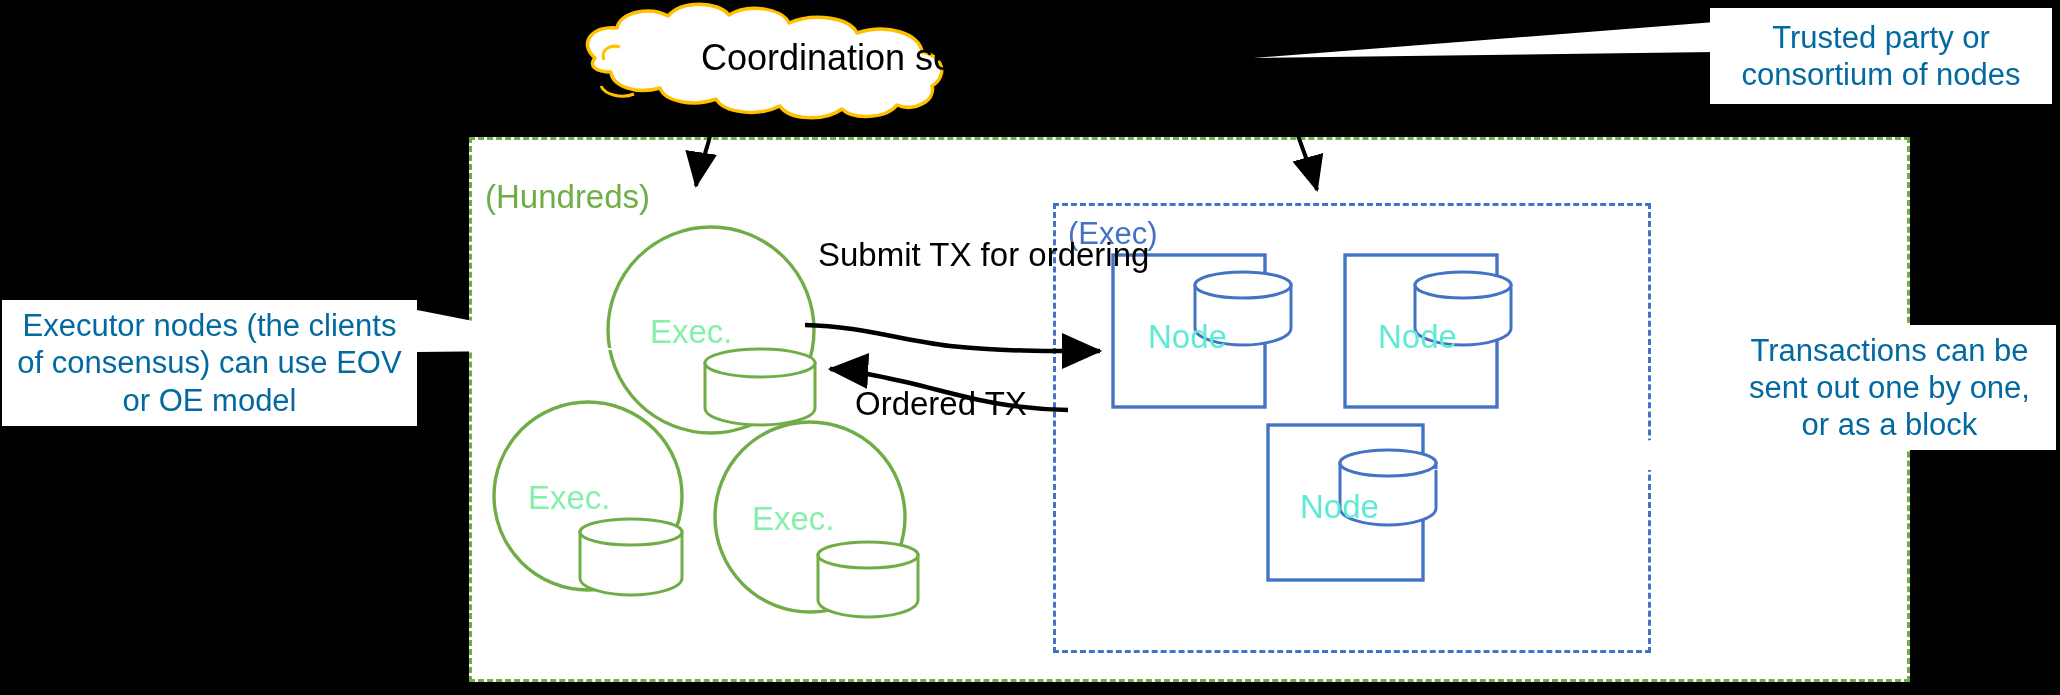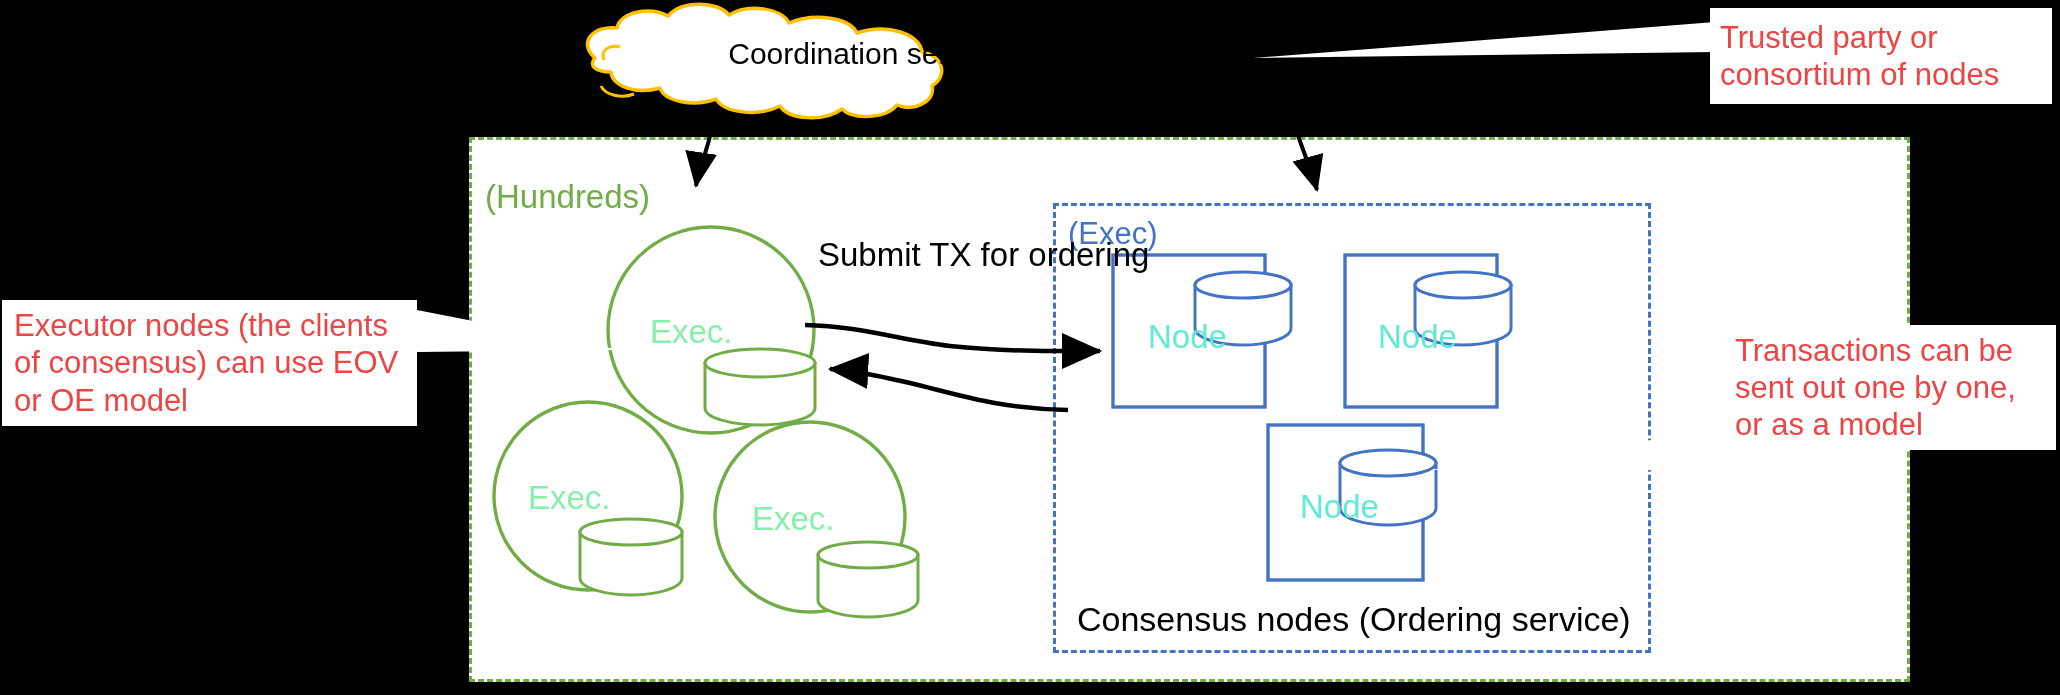--- a/index.html
+++ b/index.html
@@ -5,23 +5,23 @@
   html,body{margin:0;padding:0;background:#000;}
   #stage{
     position:relative;
     width:2060px;height:695px;
     background:#000000;
     font-family:"Liberation Sans", sans-serif;
     overflow:hidden;
   }
   #stage svg.layer{position:absolute;left:0;top:0;width:2060px;height:695px;}
   .callout{
-    position:absolute;background:#ffffff;color:#ef4444;
+    position:absolute;background:#ffffff;color:#0369a1;
     display:flex;align-items:center;justify-content:center;
-    text-align:left;line-height:1.2;
+    text-align:center;line-height:1.2;
   }
   
   #pb-panel{
     position:absolute;left:469px;top:137px;width:1441px;height:545px;
     background:#ffffff;
     border:3px dashed #70AD47;
     box-sizing:border-box;
   }
   
   #cons-panel{
@@ -35,21 +35,21 @@
 
   .exec-label{position:absolute;font-size:33px;color:#86efac;}
   .node-label{position:absolute;font-size:33px;color:#5eead4;}
 
   .caption{position:absolute;font-size:34px;color:#000;}
 
   .arrow-label{position:absolute;font-size:33px;color:#000;line-height:1.25;text-align:right;}
 
   .cloud-text{
     position:absolute;left:700px;top:36px;width:330px;
-    text-align:center;font-size:30px;color:#000;line-height:1.22;
+    text-align:center;font-size:36px;color:#000;line-height:1.22;
   }
 
   
   #callout-tr{left:1710px;top:8px;width:342px;height:96px;font-size:31px;padding:0 10px;box-sizing:border-box;}
   #callout-l {left:2px;top:300px;width:415px;height:126px;font-size:31px;padding:8px 12px;box-sizing:border-box;}
   #callout-r {left:1723px;top:325px;width:333px;height:125px;font-size:31px;padding:0 12px;box-sizing:border-box;}
 </style>
 </head>
 <body>
 
@@ -159,25 +159,25 @@
   <div class="exec-label" style="left:650px;top:313px;">Exec.</div>
   <div class="exec-label" style="left:528px;top:479px;">Exec.</div>
   <div class="exec-label" style="left:752px;top:500px;">Exec.</div>
 
   <div class="node-label" style="left:1148px;top:318px;">Node</div>
   <div class="node-label" style="left:1378px;top:318px;">Node</div>
   <div class="node-label" style="left:1300px;top:488px;">Node</div>
 
   <div class="arrow-label" style="left:818px;top:234px;">Submit TX for
 ordering</div>
+  <div class="arrow-label" style="left:855px;top:383px;">Ordered TX</div>
 
-  <div class="caption" style="left:1077px;top:600px;">Consensus nodes (Ordering service)</div>
 
   <div class="callout" id="callout-tr">Trusted party or
 consortium of nodes</div>
   <div class="callout" id="callout-l">Executor nodes (the
 clients of consensus) can
 use EOV or OE model</div>
   <div class="callout" id="callout-r">Transactions can
 be sent out one by
-one, or as a model</div>
+one, or as a block</div>
 
 </div>
 
 </body></html>

